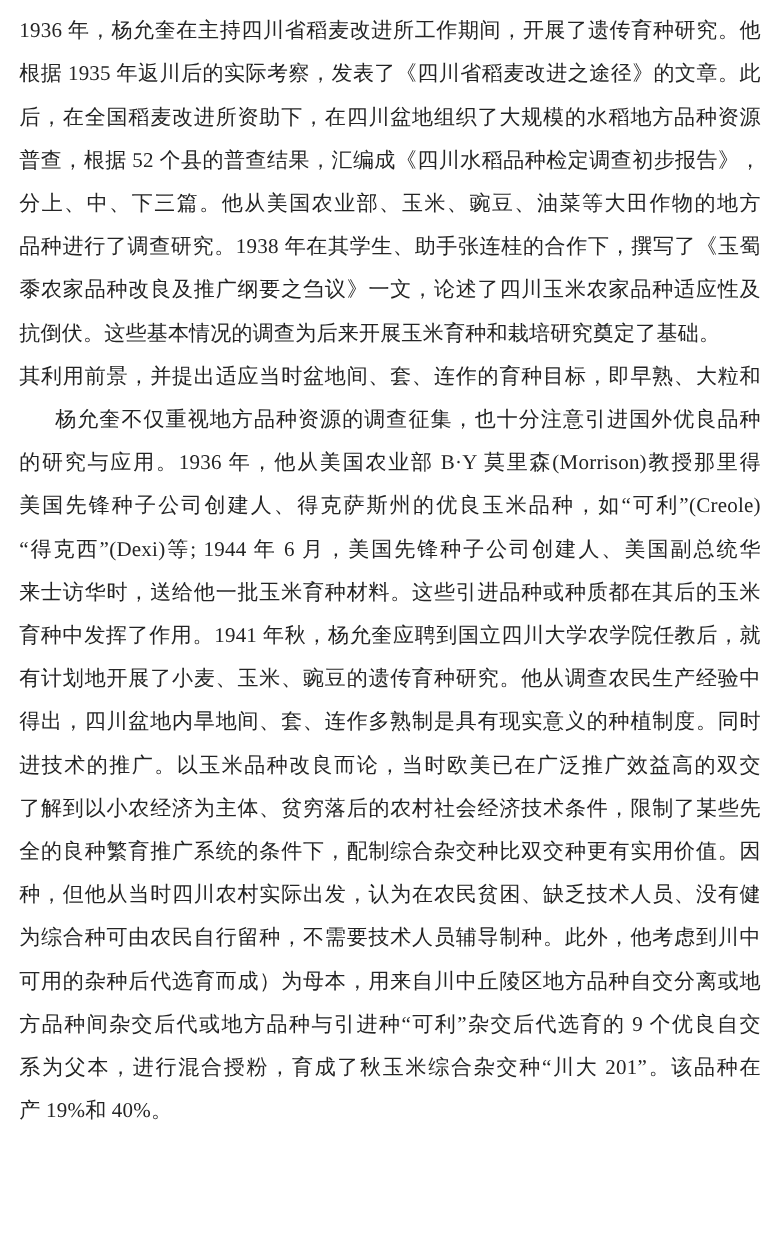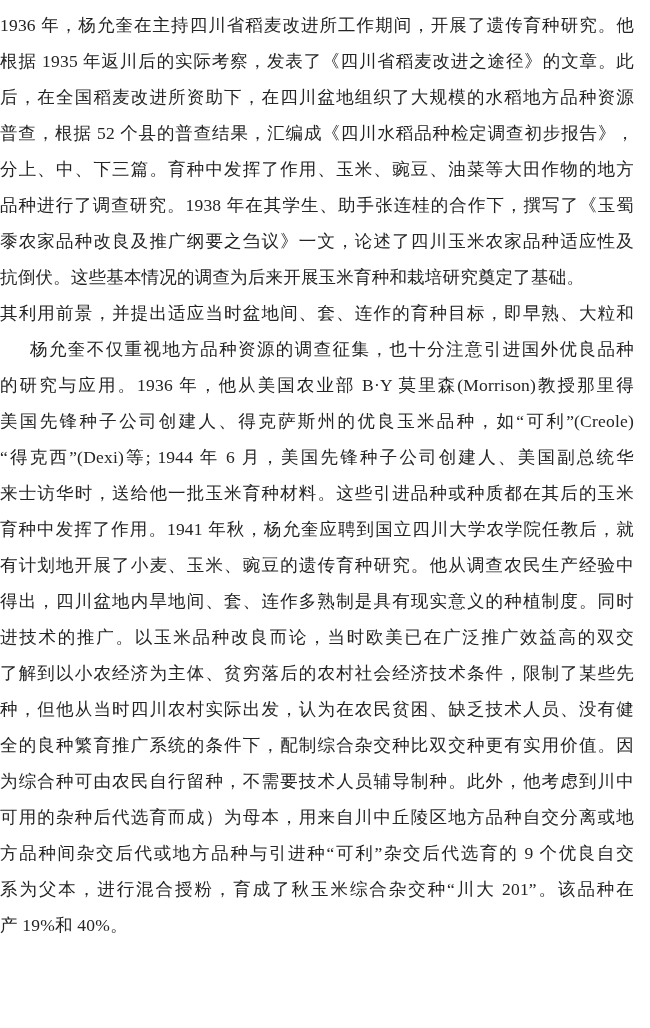--- a/index.html
+++ b/index.html
@@ -3,21 +3,21 @@
 <meta charset="utf-8">
 <style>
   * { margin: 0; padding: 0; box-sizing: border-box; }
   html, body { background: #ffffff; }
   .page {
     position: relative;
     width: 650px;
     height: 1028px;
     background: #ffffff;
     overflow: hidden;
-    padding: 7px 16px 0 0;
+    padding: 7px 16px 0 16px;
     font-family: "Liberation Serif", "DejaVu Serif", serif;
     font-size: 17.5px;
     color: #242424;
   }
   .para { width: 100%; }
   .line {
     width: 100%;
     line-height: 36px;
     text-align: justify;
     text-align-last: justify;
@@ -28,38 +28,38 @@
 </style>
 </head>
 <body>
 
 <div class="page">
   <div class="para">
     <div class="line">1936 年，杨允奎在主持四川省稻麦改进所工作期间，开展了遗传育种研究。他</div>
     <div class="line">根据 1935 年返川后的实际考察，发表了《四川省稻麦改进之途径》的文章。此</div>
     <div class="line">后，在全国稻麦改进所资助下，在四川盆地组织了大规模的水稻地方品种资源</div>
     <div class="line">普查，根据 52 个县的普查结果，汇编成《四川水稻品种检定调查初步报告》，</div>
-    <div class="line">分上、中、下三篇。育种中发挥了作用、玉米、豌豆、油菜等大田作物的地方</div>
+    <div class="line">分上、中、下三篇。他从美国农业部、玉米、豌豆、油菜等大田作物的地方</div>
     <div class="line">品种进行了调查研究。1938 年在其学生、助手张连桂的合作下，撰写了《玉蜀</div>
     <div class="line">黍农家品种改良及推广纲要之刍议》一文，论述了四川玉米农家品种适应性及</div>
     <div class="line last">抗倒伏。这些基本情况的调查为后来开展玉米育种和栽培研究奠定了基础。</div>
     <div class="line">其利用前景，并提出适应当时盆地间、套、连作的育种目标，即早熟、大粒和</div>
   </div>
   <div class="para">
     <div class="line indent">杨允奎不仅重视地方品种资源的调查征集，也十分注意引进国外优良品种</div>
     <div class="line">的研究与应用。1936 年，他从美国农业部 B·Y 莫里森(Morrison)教授那里得</div>
     <div class="line">美国先锋种子公司创建人、得克萨斯州的优良玉米品种，如“可利”(Creole)</div>
     <div class="line">“得克西”(Dexi)等; 1944 年 6 月，美国先锋种子公司创建人、美国副总统华</div>
     <div class="line">来士访华时，送给他一批玉米育种材料。这些引进品种或种质都在其后的玉米</div>
     <div class="line">育种中发挥了作用。1941 年秋，杨允奎应聘到国立四川大学农学院任教后，就</div>
     <div class="line">有计划地开展了小麦、玉米、豌豆的遗传育种研究。他从调查农民生产经验中</div>
     <div class="line">得出，四川盆地内旱地间、套、连作多熟制是具有现实意义的种植制度。同时</div>
     <div class="line">进技术的推广。以玉米品种改良而论，当时欧美已在广泛推广效益高的双交</div>
     <div class="line">了解到以小农经济为主体、贫穷落后的农村社会经济技术条件，限制了某些先</div>
+    <div class="line">全的良种繁育推广系统的条件下，配制综合杂交种比双交种更有实用价值。因</div>
     <div class="line">种，但他从当时四川农村实际出发，认为在农民贫困、缺乏技术人员、没有健</div>
-    <div class="line">全的良种繁育推广系统的条件下，配制综合杂交种比双交种更有实用价值。因</div>
     <div class="line">为综合种可由农民自行留种，不需要技术人员辅导制种。此外，他考虑到川中</div>
     <div class="line">可用的杂种后代选育而成）为母本，用来自川中丘陵区地方品种自交分离或地</div>
     <div class="line">方品种间杂交后代或地方品种与引进种“可利”杂交后代选育的 9 个优良自交</div>
     <div class="line">系为父本，进行混合授粉，育成了秋玉米综合杂交种“川大 201”。该品种在</div>
     <div class="line last">产 19%和 40%。</div>
   </div>
 </div>
 
 </body></html>

